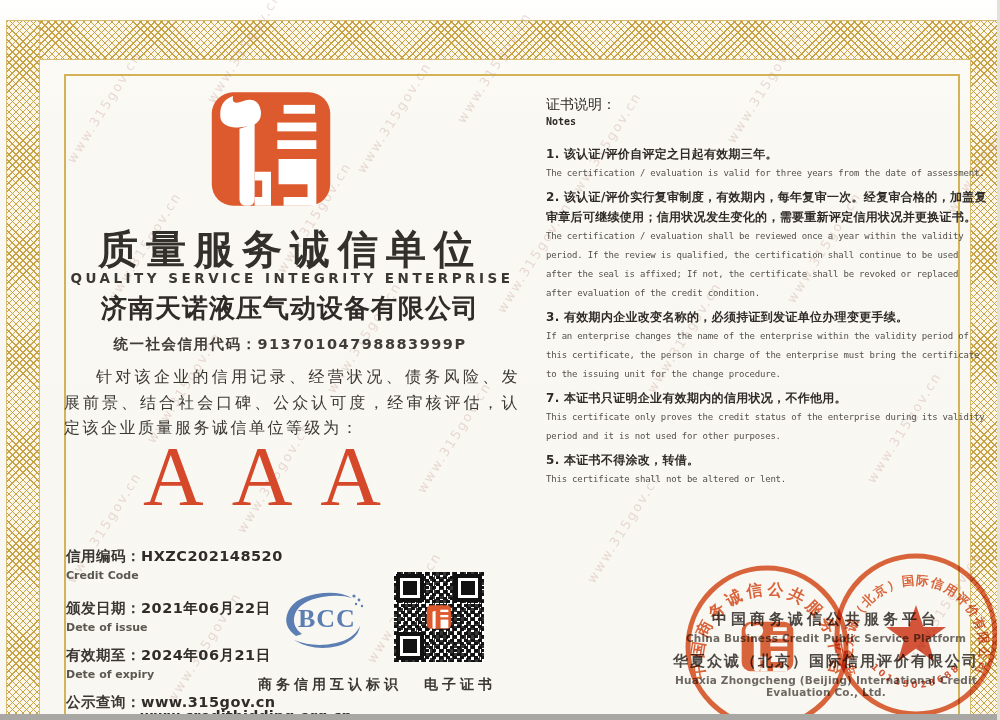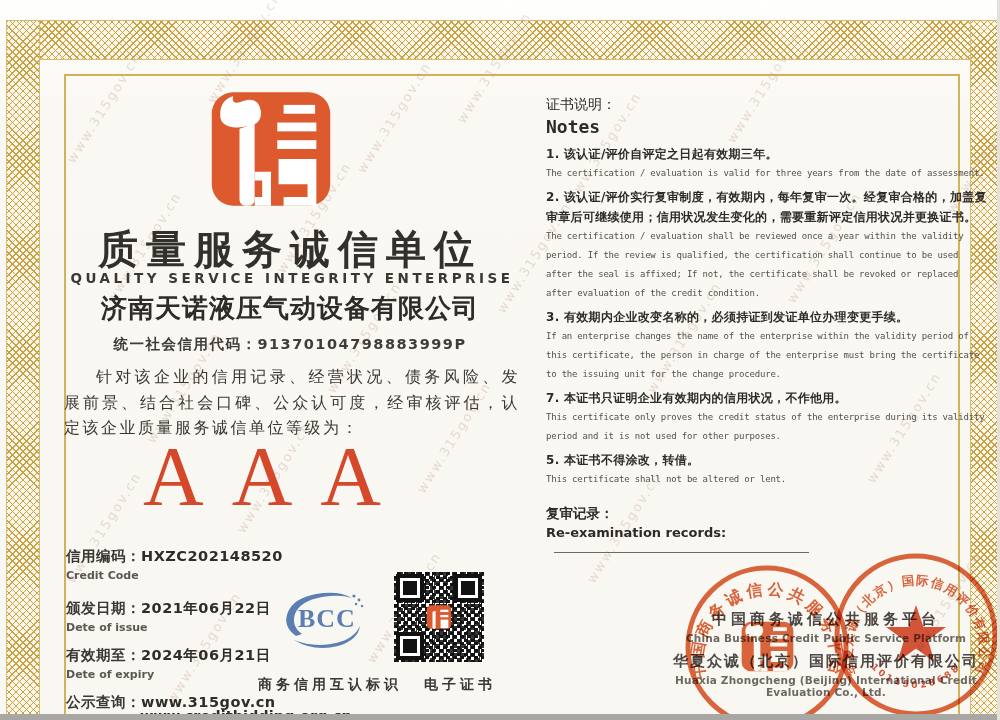--- a/index.html
+++ b/index.html
@@ -63,21 +63,21 @@
   .finder{position:absolute;width:20px;height:20px;border:4px solid #111;background:#fff;}
   .finder::after{content:'';position:absolute;inset:3px;background:#111;}
   .finder-tl{left:2px;top:2px;} .finder-tr{right:2px;top:2px;} .finder-bl{left:2px;bottom:2px;}
   .qr-seal{position:absolute;left:32px;top:32px;width:26px;height:26px;z-index:2;}
   .mutual-label{position:absolute;z-index:3;left:258px;top:676px;font-size:14px;font-weight:bold;
     letter-spacing:4px;color:#3b3833;}
   .ecert-label{position:absolute;z-index:3;left:424px;top:676px;font-size:14px;font-weight:bold;
     letter-spacing:4px;color:#3b3833;}
   
   .notes-h-zh{position:absolute;z-index:3;left:546px;top:96px;font-size:14px;font-weight:normal;color:#2d2a27;}
-  .notes-h-en{position:absolute;z-index:3;left:546px;top:116px;font-size:18px;font-weight:bold;color:#2d2a27;
+  .notes-h-en{position:absolute;z-index:3;left:546px;top:116px;font-size:10px;font-weight:bold;color:#2d2a27;
     font-family:"DejaVu Sans Mono","Liberation Mono",monospace;text-align:center;}
   .notes{position:absolute;z-index:3;left:546px;top:140px;width:442px;}
   .nz{font-size:12px;line-height:20px;color:#2d2a27;font-weight:bold;margin-top:4px;letter-spacing:.3px;}
   .ne{font-size:9px;line-height:19px;letter-spacing:-0.2px;color:#53504c;
     font-family:"DejaVu Sans Mono","Liberation Mono",monospace;}
   .review{margin-top:16px;}
   .review .r-zh{font-size:13.5px;font-weight:bold;color:#2d2a27;}
   .review .r-en{font-size:13px;font-weight:bold;color:#2d2a27;margin-top:2px;}
   .r-line{display:inline-block;width:255px;border-bottom:1.5px solid #6d6a66;vertical-align:baseline;height:12px;margin-left:8px;}
   
@@ -196,24 +196,20 @@
   <div class="ne">The certification / evaluation is valid for three years from the date of assessment.</div>
   <div class="nz">2. 该认证/评价实行复审制度，有效期内，每年复审一次。经复审合格的，加盖复审章后可继续使用；信用状况发生变化的，需要重新评定信用状况并更换证书。</div>
   <div class="ne">The certification / evaluation shall be reviewed once a year within the validity period. If the review is qualified,  the certification shall continue to be used after the seal is affixed; If not, the certificate shall be revoked or replaced after evaluation of the credit condition.</div>
   <div class="nz">3. 有效期内企业改变名称的，必须持证到发证单位办理变更手续。</div>
   <div class="ne">If an enterprise changes the name of the enterprise within the validity period of this certificate, the person in charge of the enterprise must bring the certificate to the issuing unit for the change procedure.</div>
   <div class="nz">7. 本证书只证明企业有效期内的信用状况，不作他用。</div>
   <div class="ne">This certificate only proves the credit status of the enterprise during its validity period and it is not used for other purposes.</div>
   <div class="nz">5. 本证书不得涂改，转借。</div>
   <div class="ne">This certificate shall not be altered or lent.</div>
 
-  <div class="review">
-    <div class="r-zh">复审记录：</div>
-    <div class="r-en"><span>Re-examination records:</span><span class="r-line"></span></div>
-  </div>
 </div>
 
 <div class="issuer-lines">
   <div class="il-zh1">中国商务诚信公共服务平台</div>
   <div class="il-en1">China Business Credit Public Service Platform</div>
   <div class="il-zh2">华夏众诚（北京）国际信用评价有限公司</div>
   <div class="il-en2">Huaxia Zhongcheng (Beijing) International Credit Evaluation Co., Ltd.</div>
 </div>
 
 <div class="seal seal-left">

